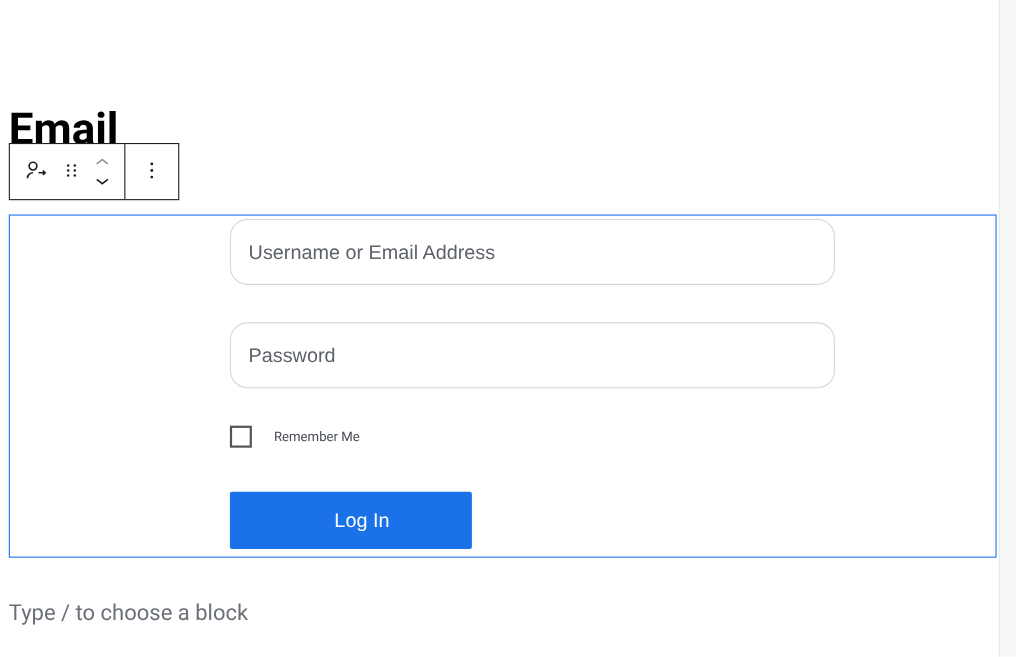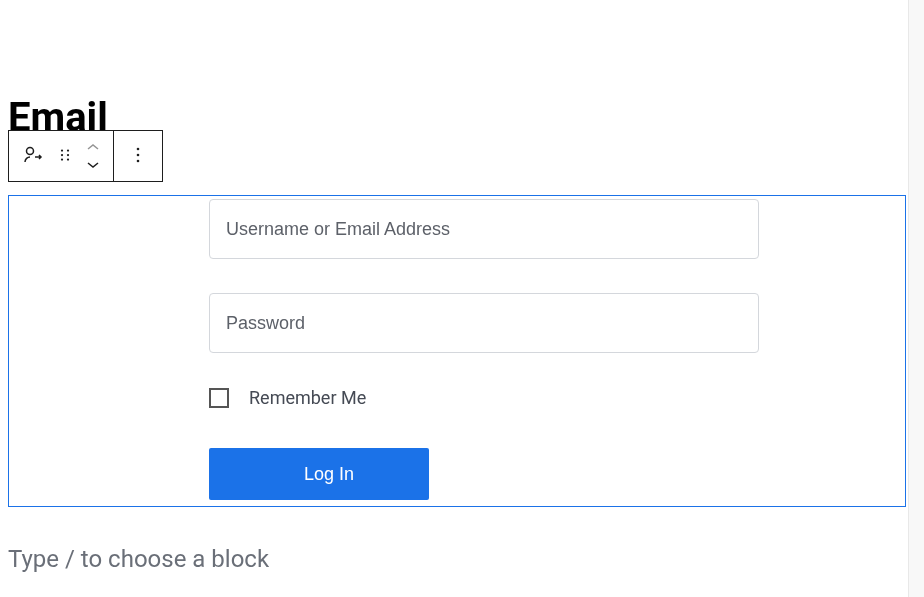--- a/index.html
+++ b/index.html
@@ -82,21 +82,21 @@
     .login-form {
       position: absolute;
       left: 200px;
       top: 3px;
       width: 550px;
     }
     .form-input {
       width: 100%;
       height: 60px;
       border: 1px solid #d4d7dc;
-      border-radius: 4px;
+      border-radius: 16px;
       padding: 0 16px;
       font-size: 18px;
       color: #0369a1;
       margin-bottom: 34px;
       background: #fff;
     }
     .form-input::placeholder {
       color: #5d6169;
     }
     .remember-row {
@@ -106,40 +106,40 @@
       margin-bottom: 40px;
     }
     .checkbox {
       width: 20px;
       height: 20px;
       border: 2px solid #555;
       background: #fff;
       cursor: pointer;
     }
     .remember-label {
-      font-size: 18px;
+      font-size: 12px;
       color: #454a54;
     }
     .login-btn {
       width: 220px;
       height: 52px;
       background: #1b72e8;
       color: #fff;
       border: none;
       font-size: 18px;
       font-weight: 400;
       cursor: pointer;
       border-radius: 2px;
       padding-left: 20px;
     }
     .placeholder-text {
       position: absolute;
       top: 545px;
       left: 8px;
-      font-size: 24px;
+      font-size: 20px;
       color: #6a6f78;
     }
     .scrollbar {
       position: absolute;
       right: 0;
       top: 0;
       width: 16px;
       height: 597px;
       background: #f8f8f8;
       border-left: 1px solid #e8e8e8;

